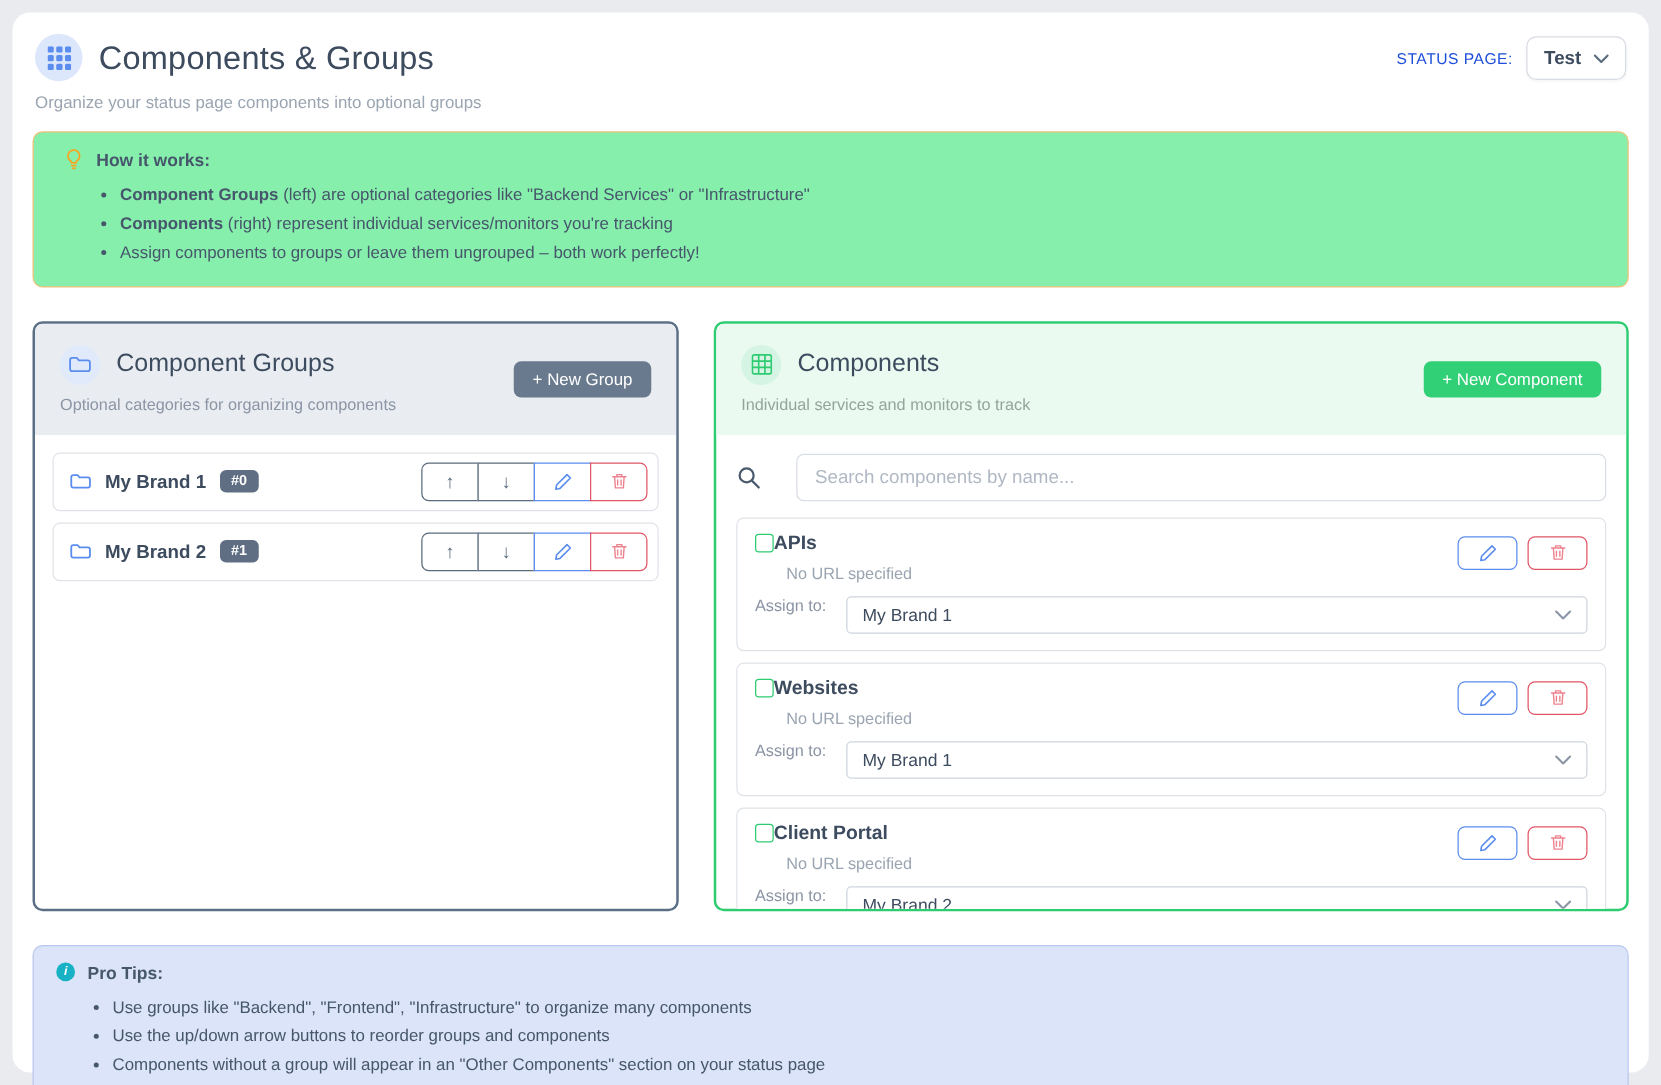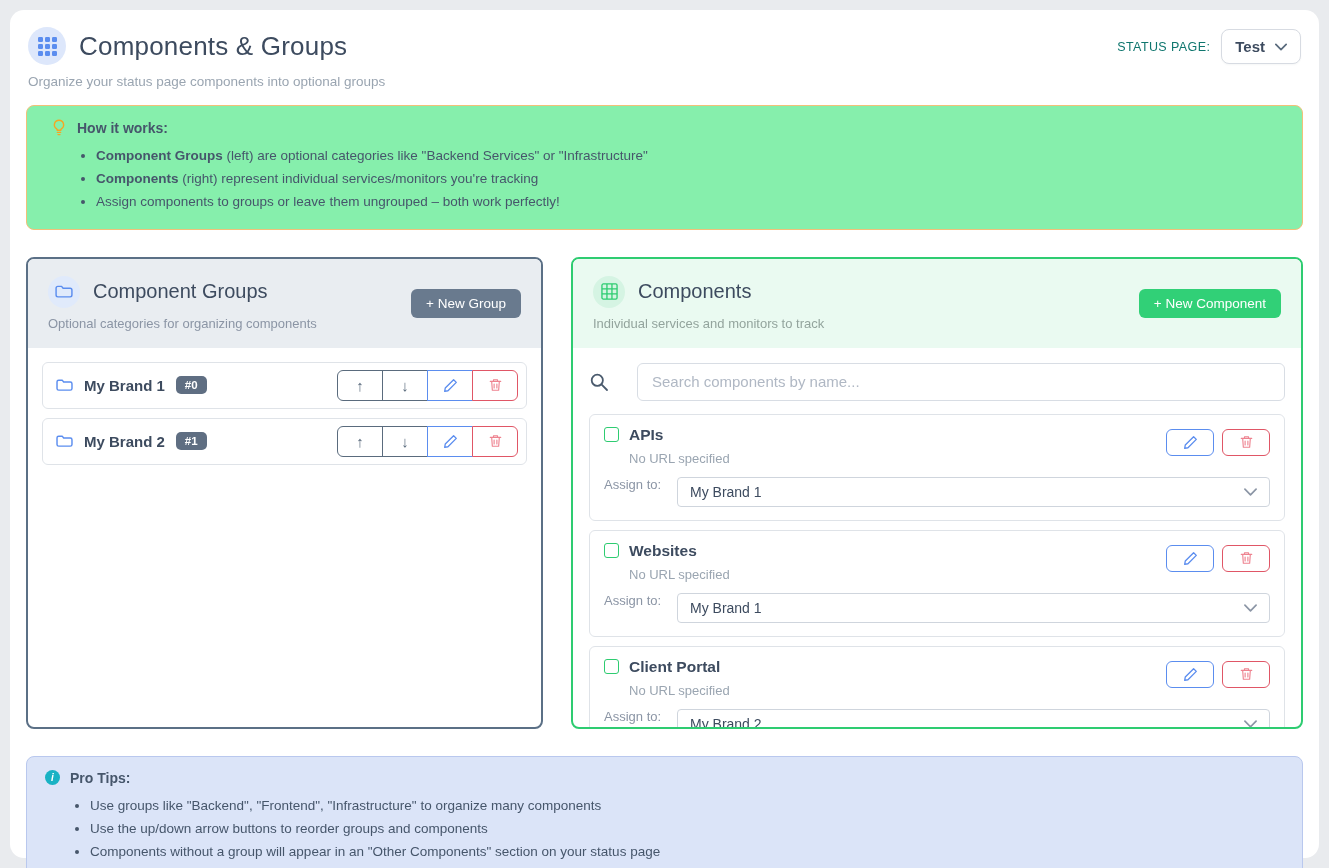--- a/index.html
+++ b/index.html
@@ -16,21 +16,21 @@
     background: #ffffff; border-radius: 14px; padding: 17px 16px;
   }
 
   
   .page-header { display: flex; justify-content: space-between; align-items: flex-start; margin-bottom: 16px; padding: 0 2px; }
   .title-row { display: flex; align-items: center; gap: 13px; }
   .app-icon { width: 38px; height: 38px; border-radius: 50%; background: #dde7fb; display: flex; align-items: center; justify-content: center; flex-shrink: 0; }
   h1.page-title { font-size: 26px; font-weight: 400; color: #3d4b5f; letter-spacing: .2px; }
   .page-subtitle { color: #9aa5b1; font-size: 13.5px; margin-top: 9px; }
   .header-right { display: flex; align-items: center; gap: 11px; margin-top: 2px; }
-  .status-label { color: #0f766e; font-size: 12.5px; letter-spacing: .4px; margin-left: 11px; }
+  .status-label { color: #1d4ed8; font-size: 12.5px; letter-spacing: .4px; margin-left: 11px; }
   .status-select { border: 1px solid #d7dbe2; border-radius: 8px; padding: 8px 13px; display: flex; align-items: center; gap: 10px; color: #3d4b5f; font-size: 15px; font-weight: 600; background: #fff; cursor: pointer; box-shadow: 0 1px 2px rgba(30,41,59,.04); }
 
   
   .callout { border-radius: 8px; padding: 13px 18px 15px; }
   .callout .callout-title { display: flex; align-items: center; gap: 10px; font-weight: 700; font-size: 14px; color: #46566b; }
   .callout ul { margin: 8px 0 0 45px; font-size: 13.5px; color: #46566b; line-height: 1.72; }
   .how-box { background: #86efac; border: 1px solid #f2c078; padding-left: 24px; }
   .tips-box { background: #dbe4f8; border: 1px solid #b9c8ee; margin-top: 27px; }
   .info-badge { width: 15px; height: 15px; border-radius: 50%; background: #19b2c4; color: #fff; font-size: 10px; font-weight: 700; font-style: italic; display: flex; align-items: center; justify-content: center; flex-shrink: 0; }
 
@@ -66,21 +66,21 @@
   .gbtn.gbtn-edit { border-color: #5b8def; color: #5b8def; z-index: 2; }
   .gbtn.gbtn-del { border-color: #e05666; color: #ee8390; border-radius: 0 6px 6px 0; z-index: 3; }
 
   
   .components-body { padding: 15px 16px; }
   .search-row { display: flex; align-items: center; gap: 28px; margin-bottom: 13px; }
   .search-input { flex: 1; height: 38px; border: 1px solid #d8dde4; border-radius: 6px; padding: 0 14px; font-size: 15px; color: #3d4b5f; font-family: inherit; outline: none; }
   .search-input::placeholder { color: #b0b8c4; }
   .comp-card { border: 1px solid #dfe3e8; border-radius: 6px; padding: 11px 14px 13px; margin-bottom: 9px; background: #fff; }
   .comp-top { display: flex; justify-content: space-between; align-items: flex-start; }
-  .comp-name-row { display: flex; align-items: center; gap: 10px; }
+  .comp-name-row { display: flex; align-items: center; }
   .comp-checkbox { width: 15px; height: 15px; border: 1.5px solid #2ecc71; border-radius: 3px; background: #fff; cursor: pointer; flex-shrink: 0; }
   .comp-name { font-weight: 700; font-size: 15.5px; color: #3d4b5f; }
   .comp-url { color: #9aa5b1; font-size: 13px; margin: 7px 0 0 25px; }
   .comp-actions { display: flex; gap: 8px; margin-top: 3px; }
   .abtn { width: 48px; height: 27px; border-radius: 6px; background: #fff; display: flex; align-items: center; justify-content: center; border: 1px solid; cursor: pointer; }
   .abtn-edit { border-color: #5b8def; color: #5b8def; }
   .abtn-del { border-color: #e05666; color: #ee8390; }
   .assign-row { display: flex; align-items: flex-start; margin-top: 11px; }
   .assign-label { width: 73px; color: #8b95a5; font-size: 13px; flex-shrink: 0; }
   .assign-select { flex: 1; height: 30px; border: 1px solid #cfd5dd; border-radius: 4px; display: flex; align-items: center; justify-content: space-between; padding: 0 12px; color: #3d4b5f; font-size: 14px; background: #fff; cursor: pointer; }

